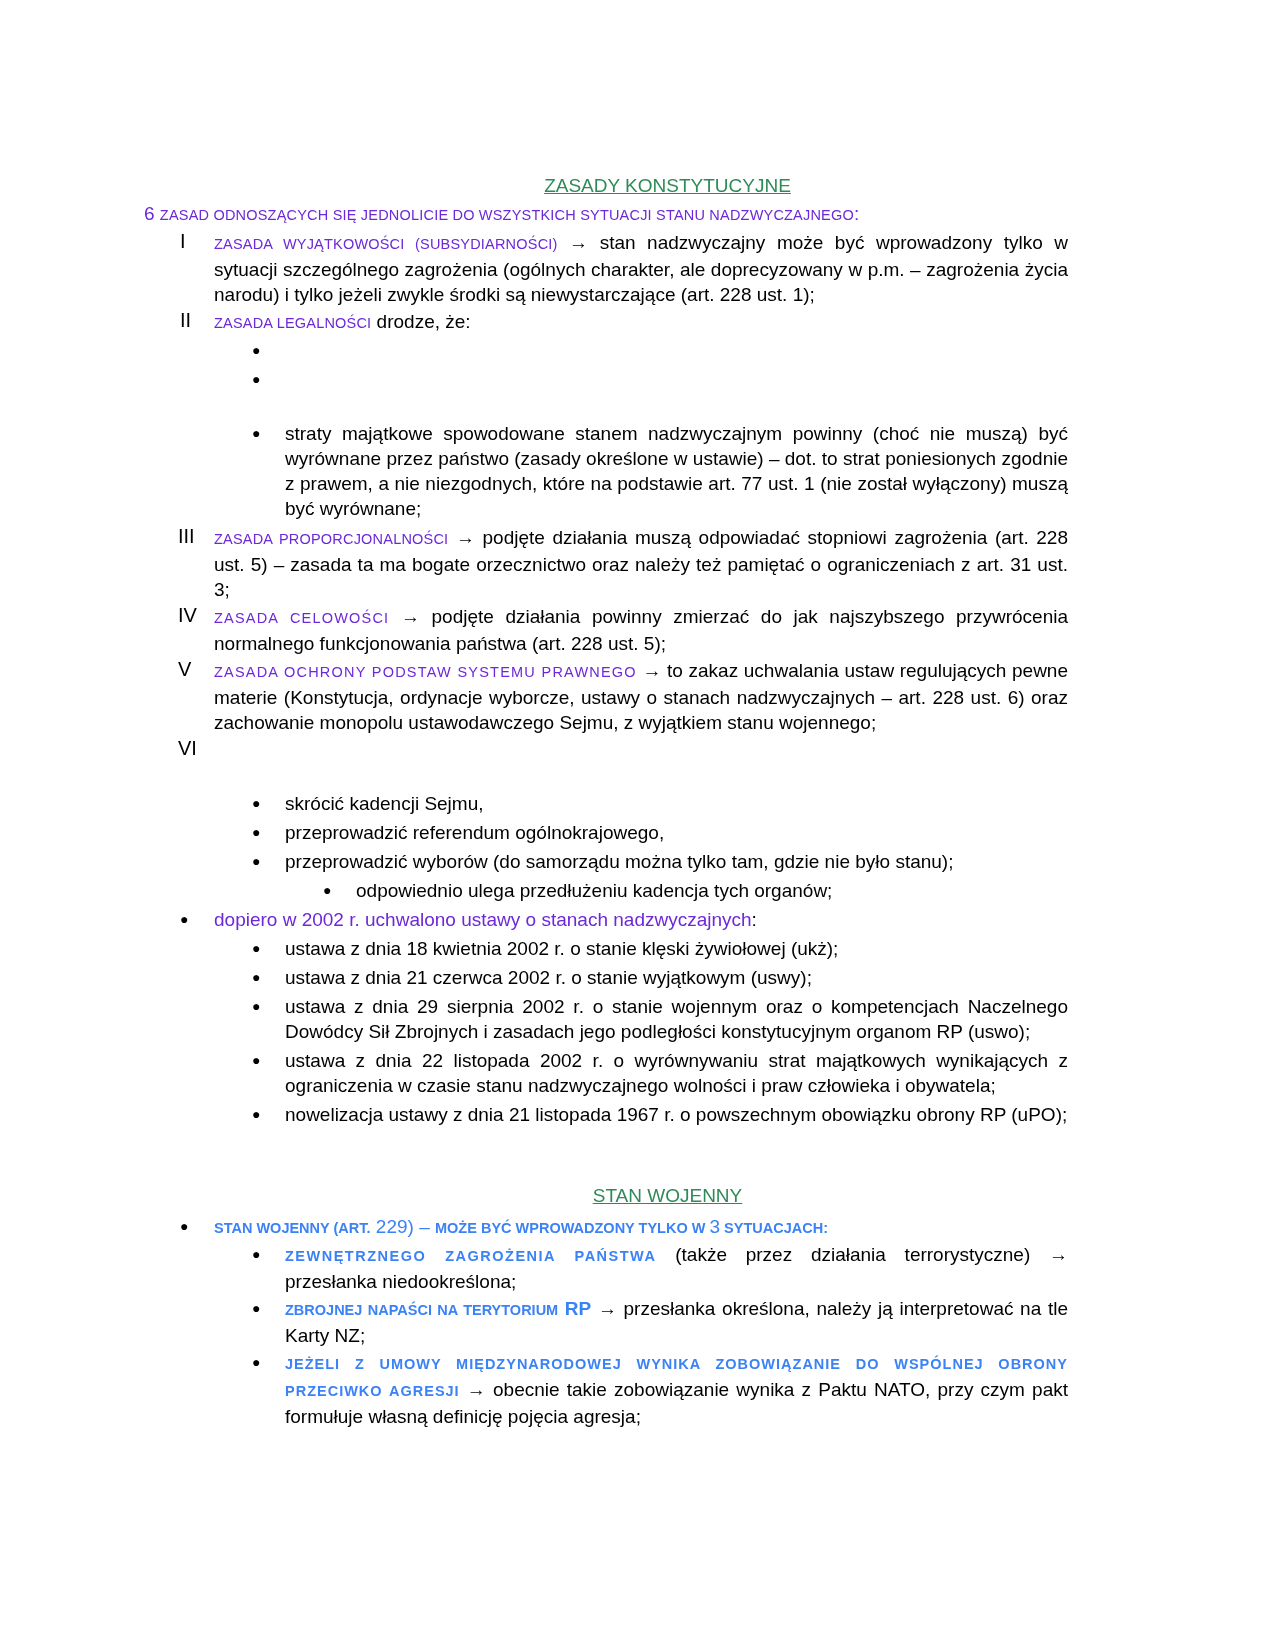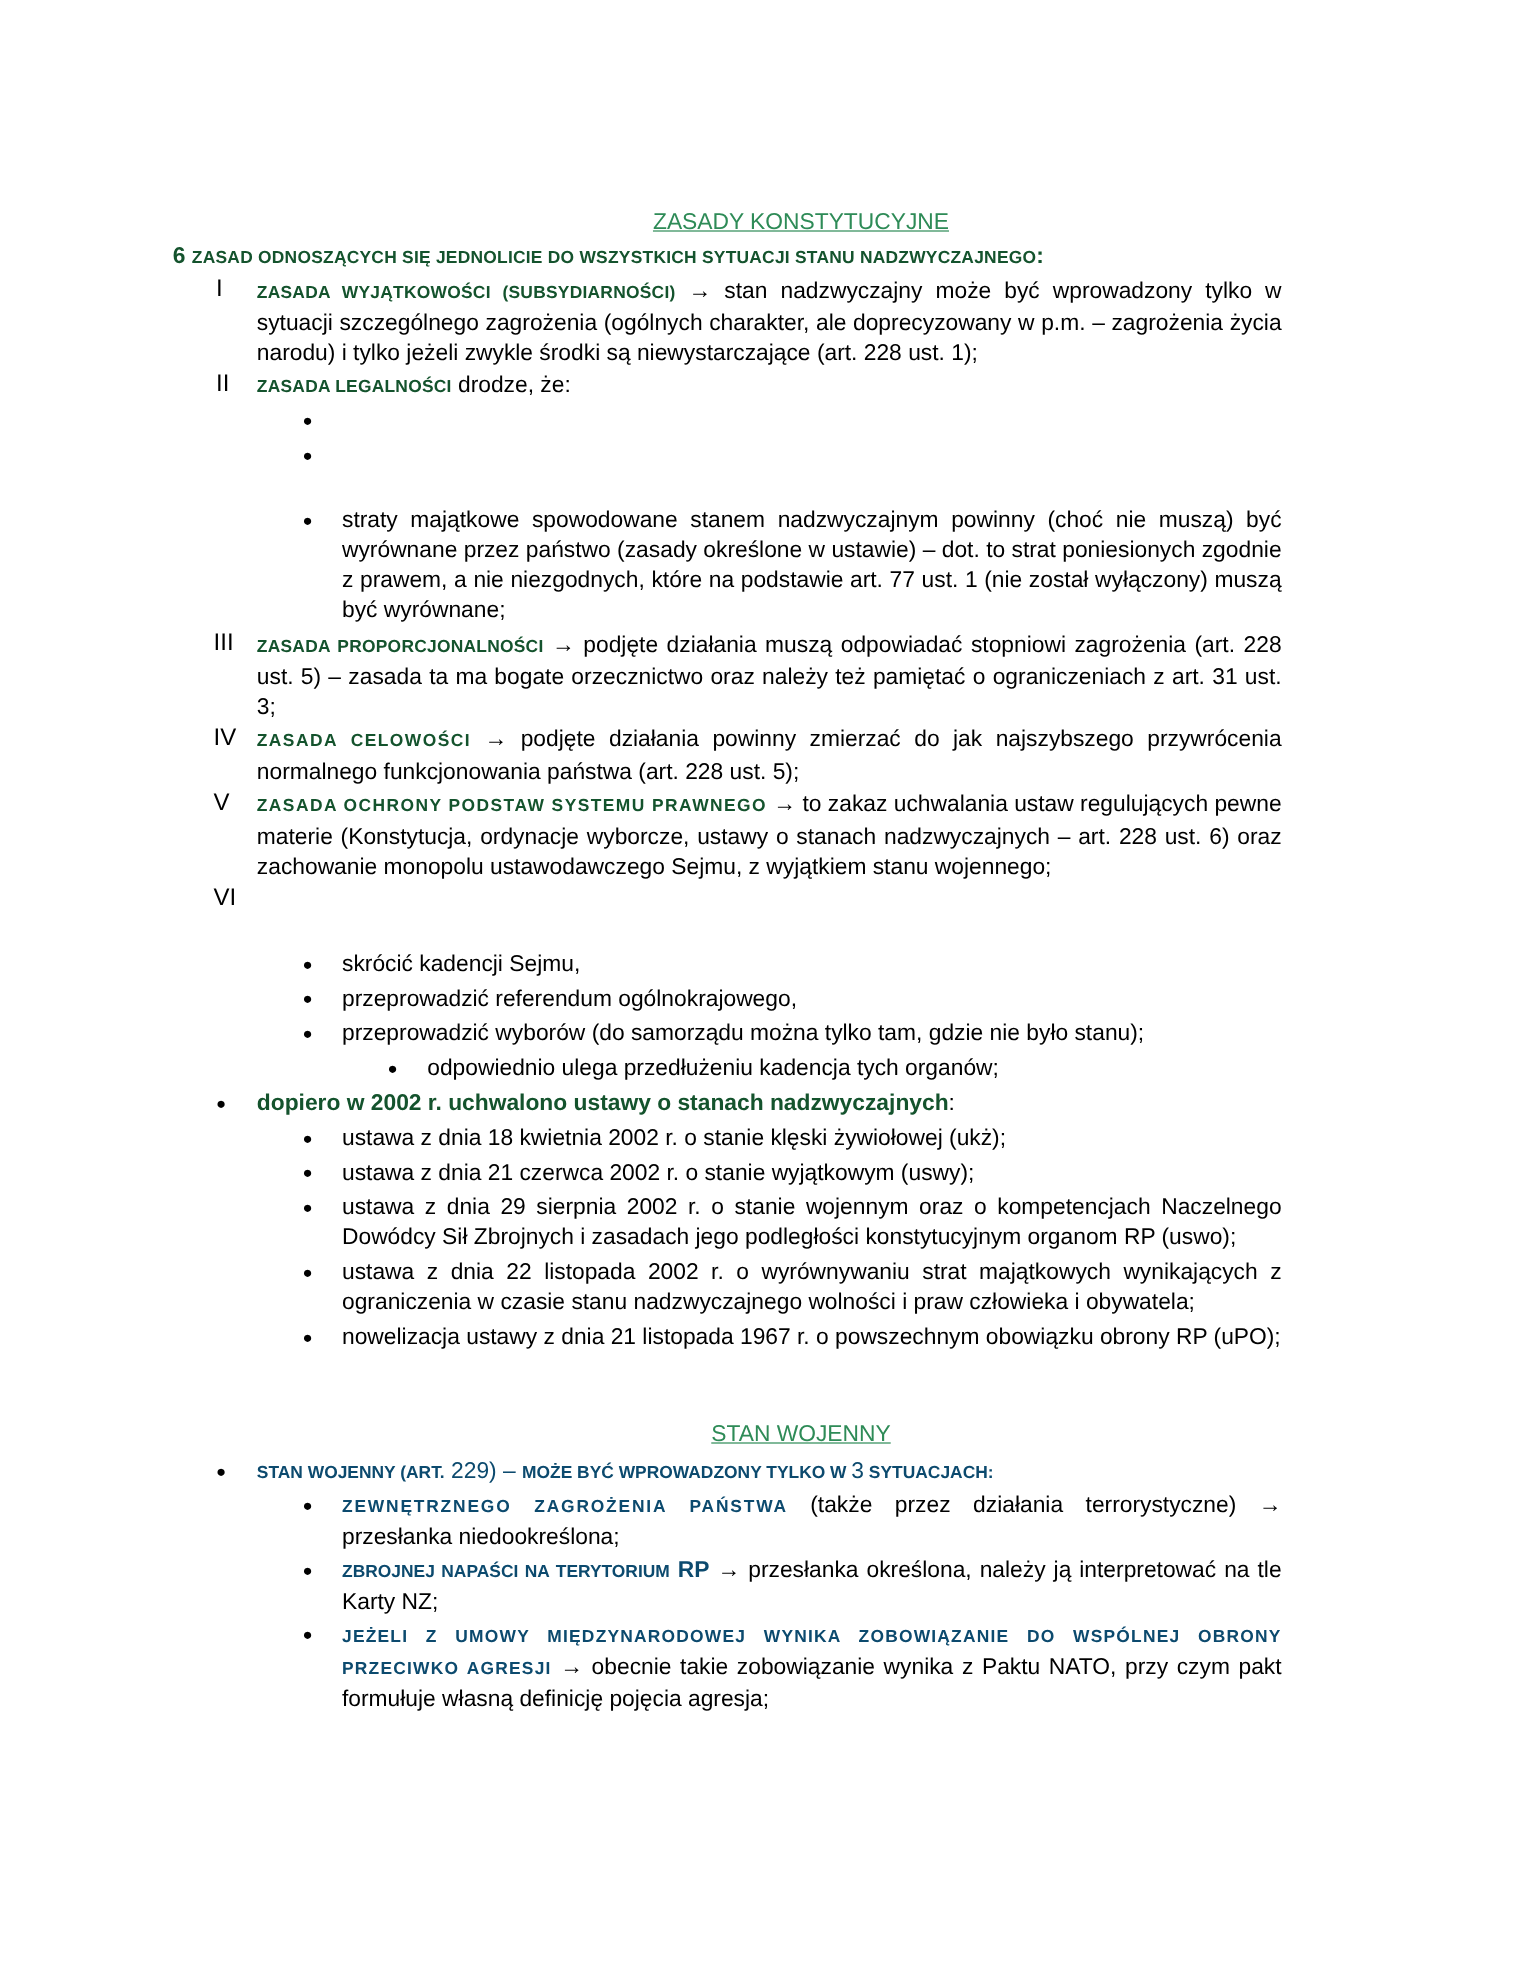--- a/index.html
+++ b/index.html
@@ -4,22 +4,22 @@
 <style>
   html, body { margin: 0; padding: 0; background: #ffffff; }
   body { width: 1275px; height: 1650px; position: relative; overflow: hidden;
          font-family: "Liberation Sans", sans-serif; color: #000; font-size: 19px; }
   .page { position: absolute; left: 0; top: 0; width: 1275px; height: 1650px; }
   .title { position: absolute; left: 0; width: 1275px; text-align: center;
            color: #2e8b57; text-decoration: underline; font-size: 19px; padding-left: 30px; }
   .line { position: absolute; white-space: nowrap; }
   .para { position: absolute; text-align: justify; line-height: 25px; }
   .para.last-left { text-align-last: left; }
-  .purple { color: #14532d; font-weight: bold; }
-  .red { color: #0c4a6e; }
+  .purple { color: #6d28d9; }
+  .red { color: #3b82f6; }
   .sc { font-size: 14.5px; letter-spacing: 0.2px; }
   .scb { font-size: 14.5px; font-weight: bold; }
   .numeral { position: absolute; font-size: 20px; }
   .bullet { position: absolute; font-size: 14px; line-height: 25px; }
 </style>
 </head>
 <body>
 
 <div class="page">
 

